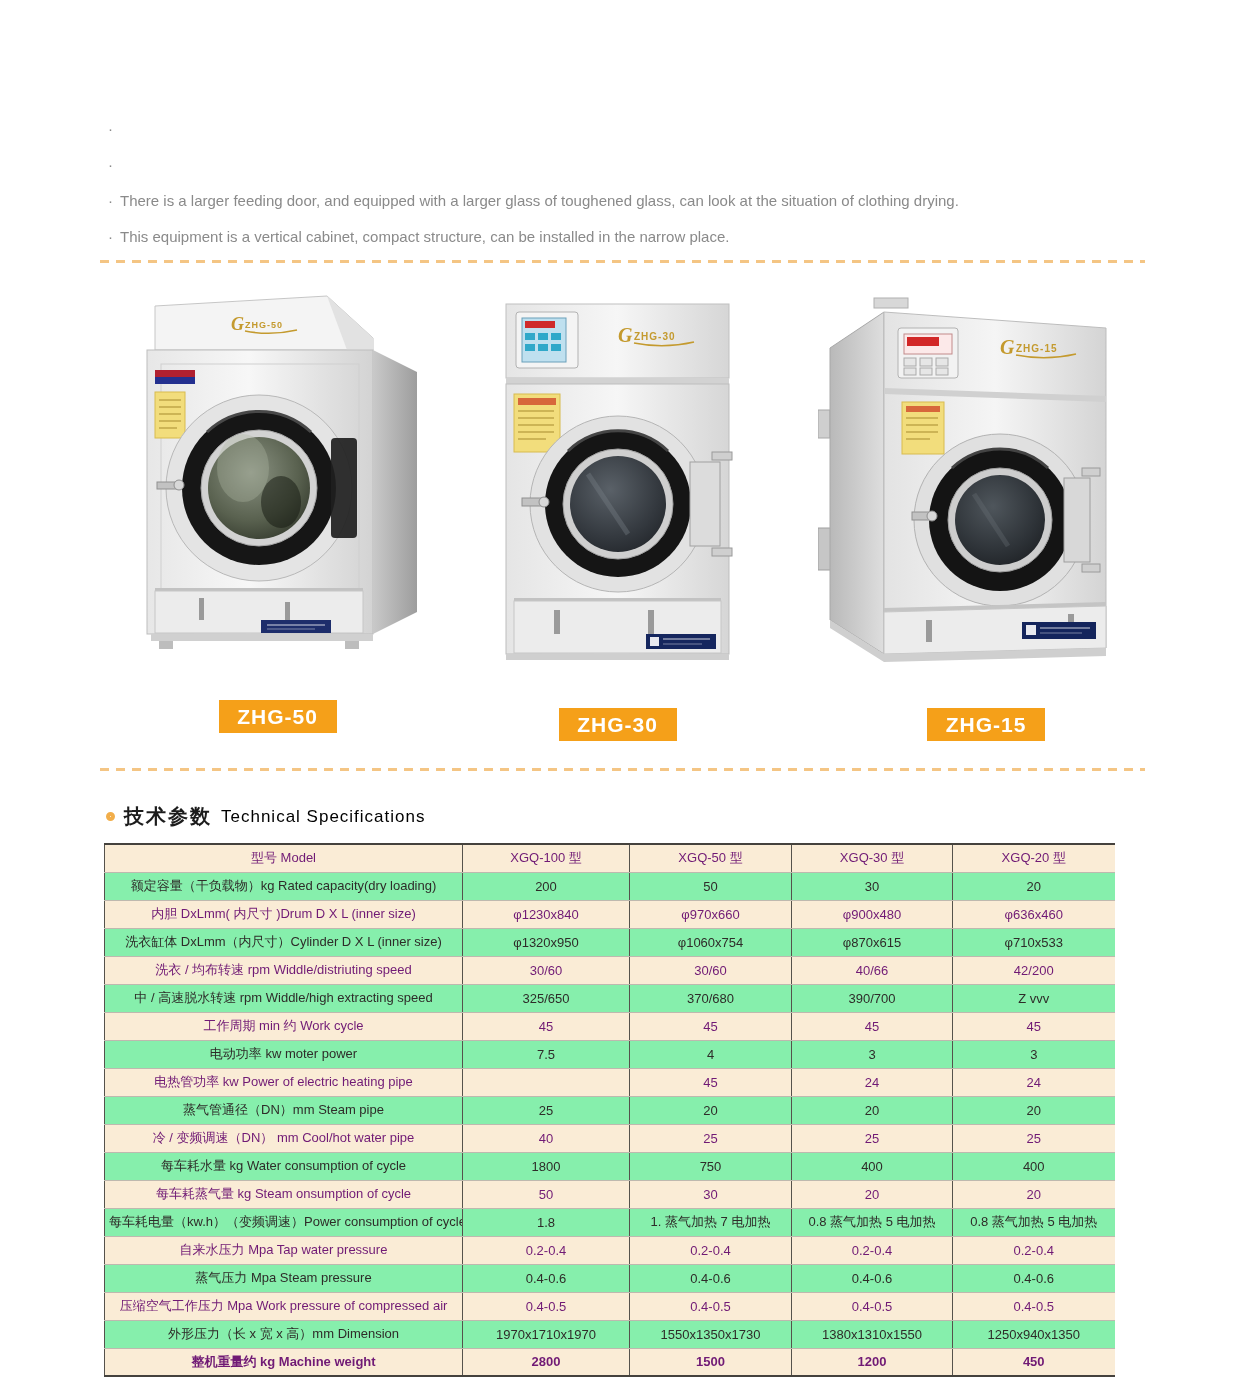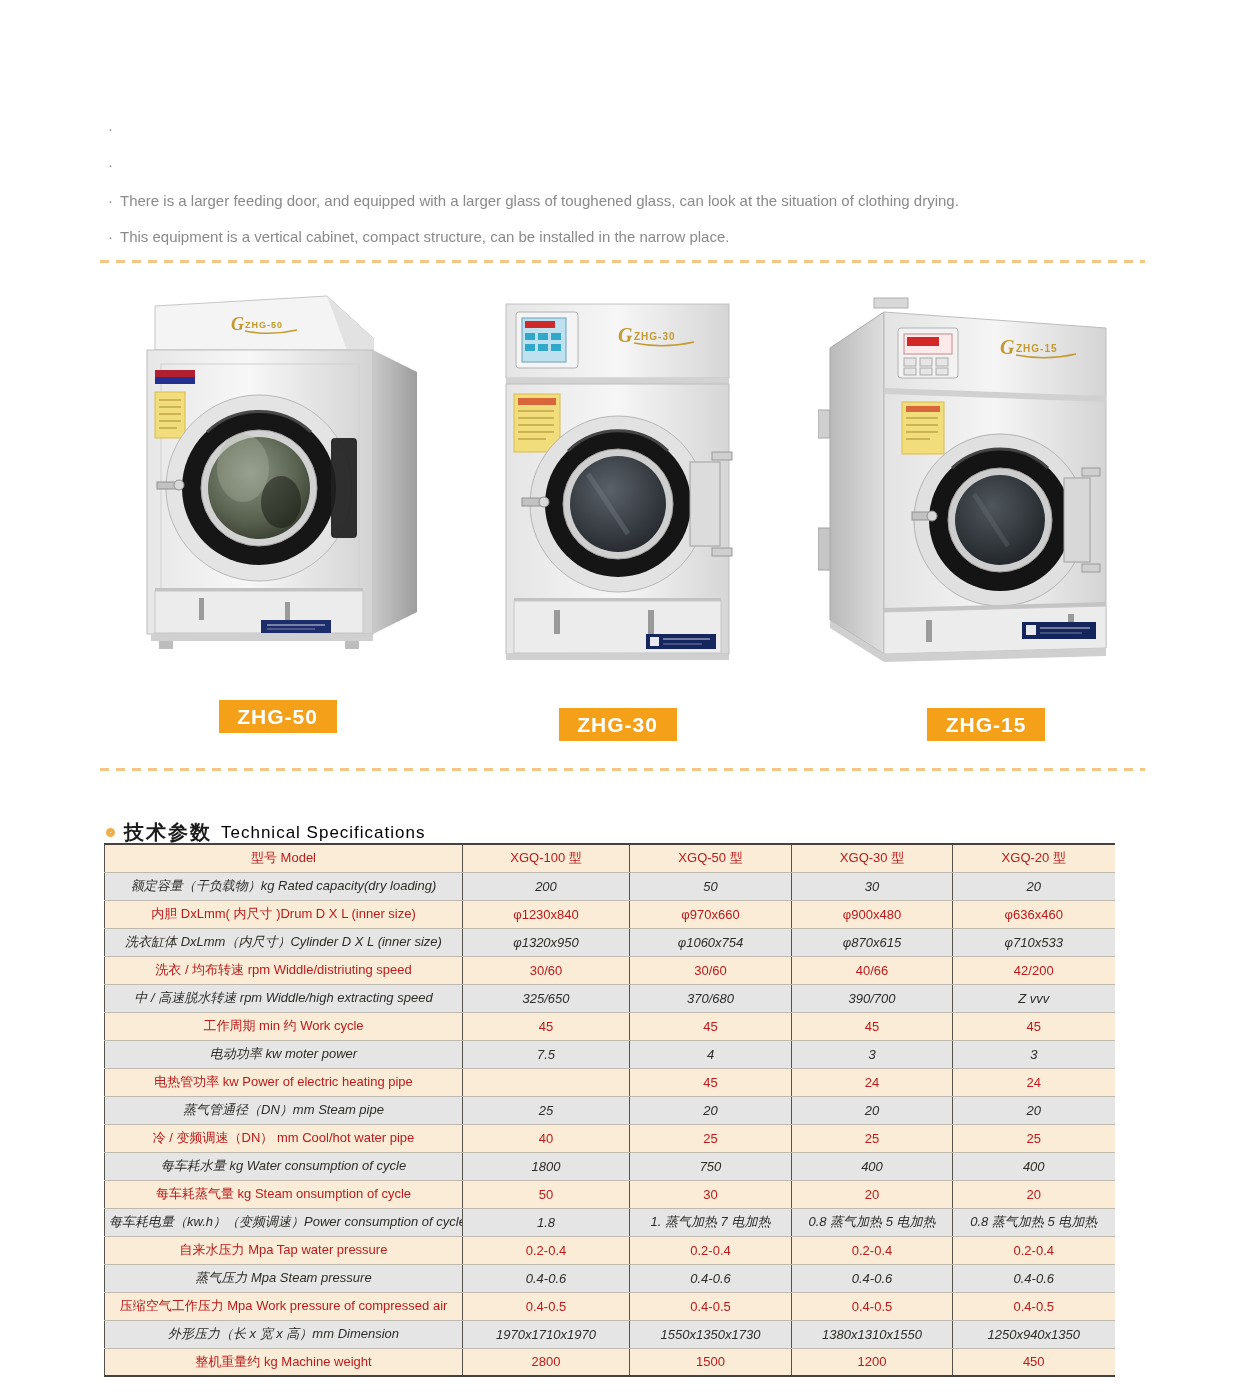--- a/index.html
+++ b/index.html
@@ -23,38 +23,38 @@
   figure.machine { position:absolute; display:flex; flex-direction:column; align-items:center; }
   figure.m1 { left:135px; top:290px; width:285px; }
   figure.m2 { left:500px; top:292px; width:235px; }
   figure.m3 { left:818px; top:292px; width:292px; }
   .model-badge { margin-top:24px; width:118px; height:33px; line-height:33px; text-align:center;
                  background:#f5a019; color:#fff; font-weight:bold; font-size:21px; letter-spacing:1px; }
   figure.m1 .model-badge { margin-top:32px; }
   figure.m3 .model-badge { transform:translateX(22px); }
 
   
-  .section-head { position:absolute; left:106px; top:803px; display:flex; align-items:center; gap:9px;margin-top:16px; }
+  .section-head { position:absolute; left:106px; top:803px; display:flex; align-items:center; gap:9px; }
   .ring-icon { width:9px; height:9px; border:4px solid #f2ae4a; border-radius:50%; background:#fff; }
   .section-head .zh { font-size:20px; font-weight:bold; color:#1c1c1c; letter-spacing:2px; }
   .section-head .en { font-size:17px; color:#000000; letter-spacing:1px; }
 
   
   table.specs { position:absolute; left:104px; top:843px; width:1010px; table-layout:fixed;
                 border-collapse:collapse; font-size:13px;
                 border-top:2px solid #45423d; border-bottom:2px solid #45423d; }
   table.specs col.c0 { width:358px; } table.specs col.c1 { width:167px; }
   table.specs col.c2 { width:162px; } table.specs col.c3 { width:161px; } table.specs col.c4 { width:162px; }
   table.specs th, table.specs td { height:28px; text-align:center; vertical-align:middle;
                 border-left:1px solid #55524c; border-bottom:1px solid #beb9af; padding:1px 4px;
                 overflow:hidden; white-space:nowrap; font-weight:normal; }
-  table.specs tbody tr:last-child td { border-bottom:none; }
+  table.specs tbody tr:last-child td { border-bottom:none;font-weight:bold; }
   tr.beige { background:#faecd6; }
-  tr.beige td, tr.beige th { color:#b91c1c; }
-  tr.white { background:#e5e5e5;font-style:italic; }
+  tr.beige td, tr.beige th { color:#701a75; }
+  tr.white { background:#86efac; }
   tr.white td { color:#2e2c29; }
   thead tr th { color:#6e6960; }
 </style>
 </head>
 <body>
 
 <div class="page">
 
   <ul class="bullets">
 

